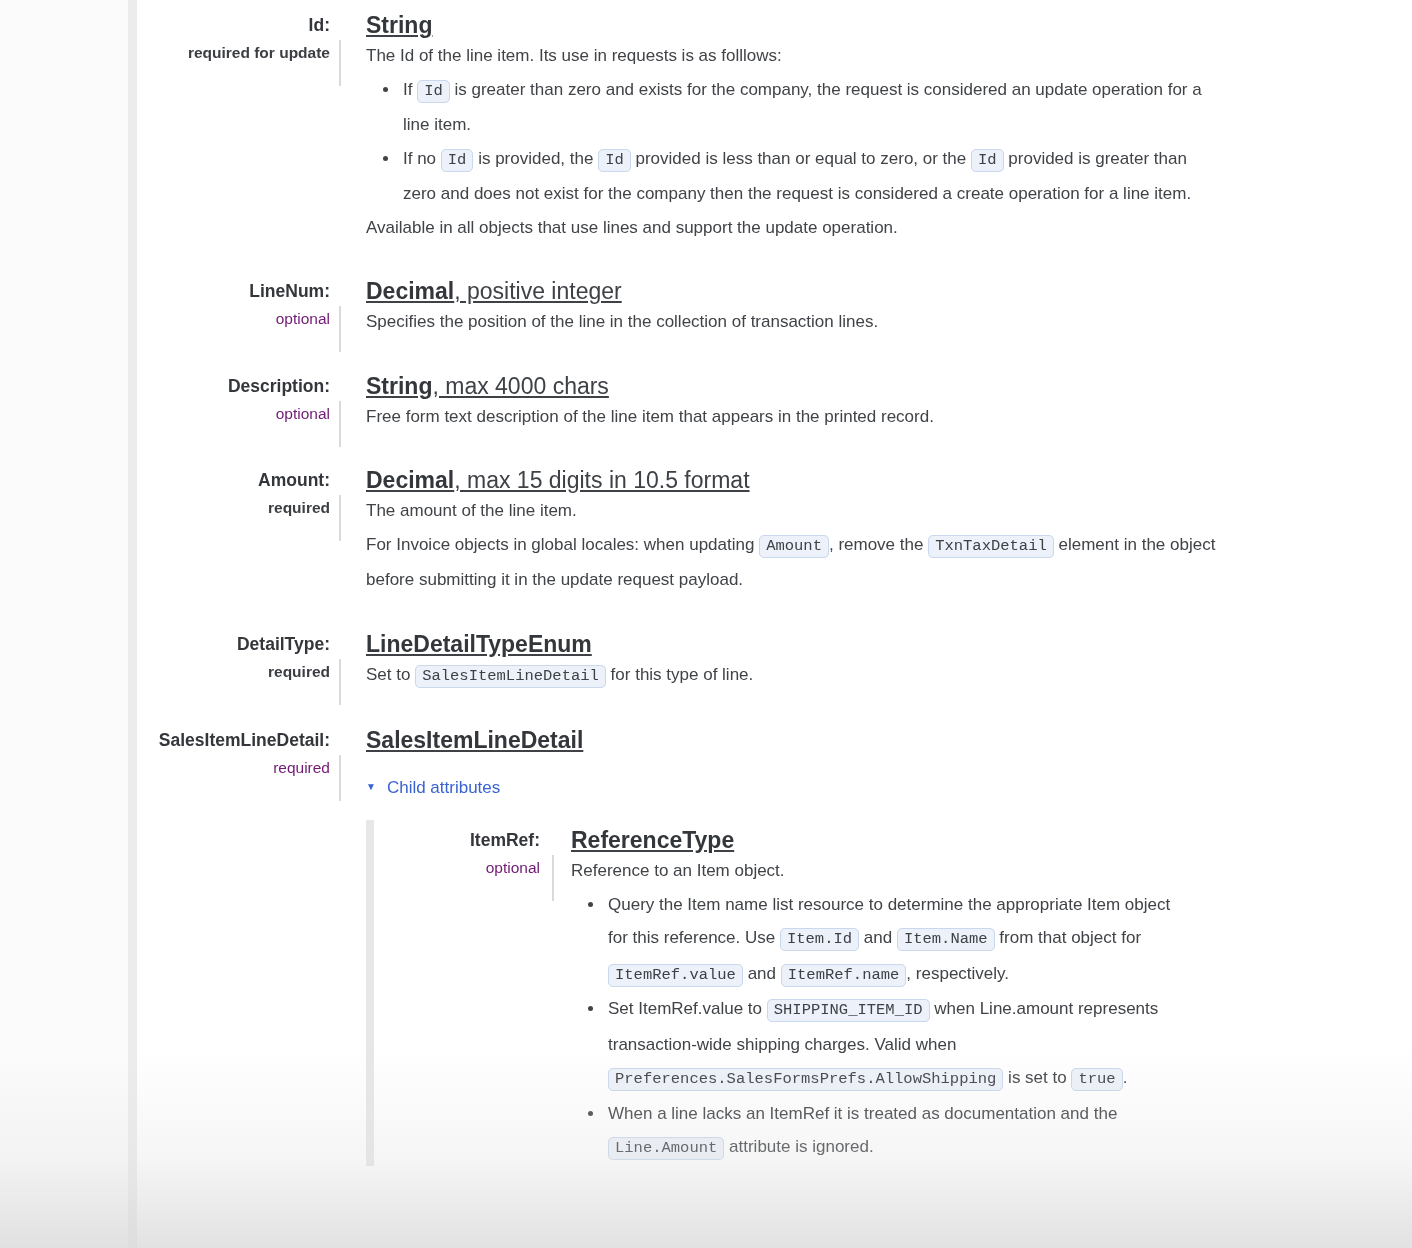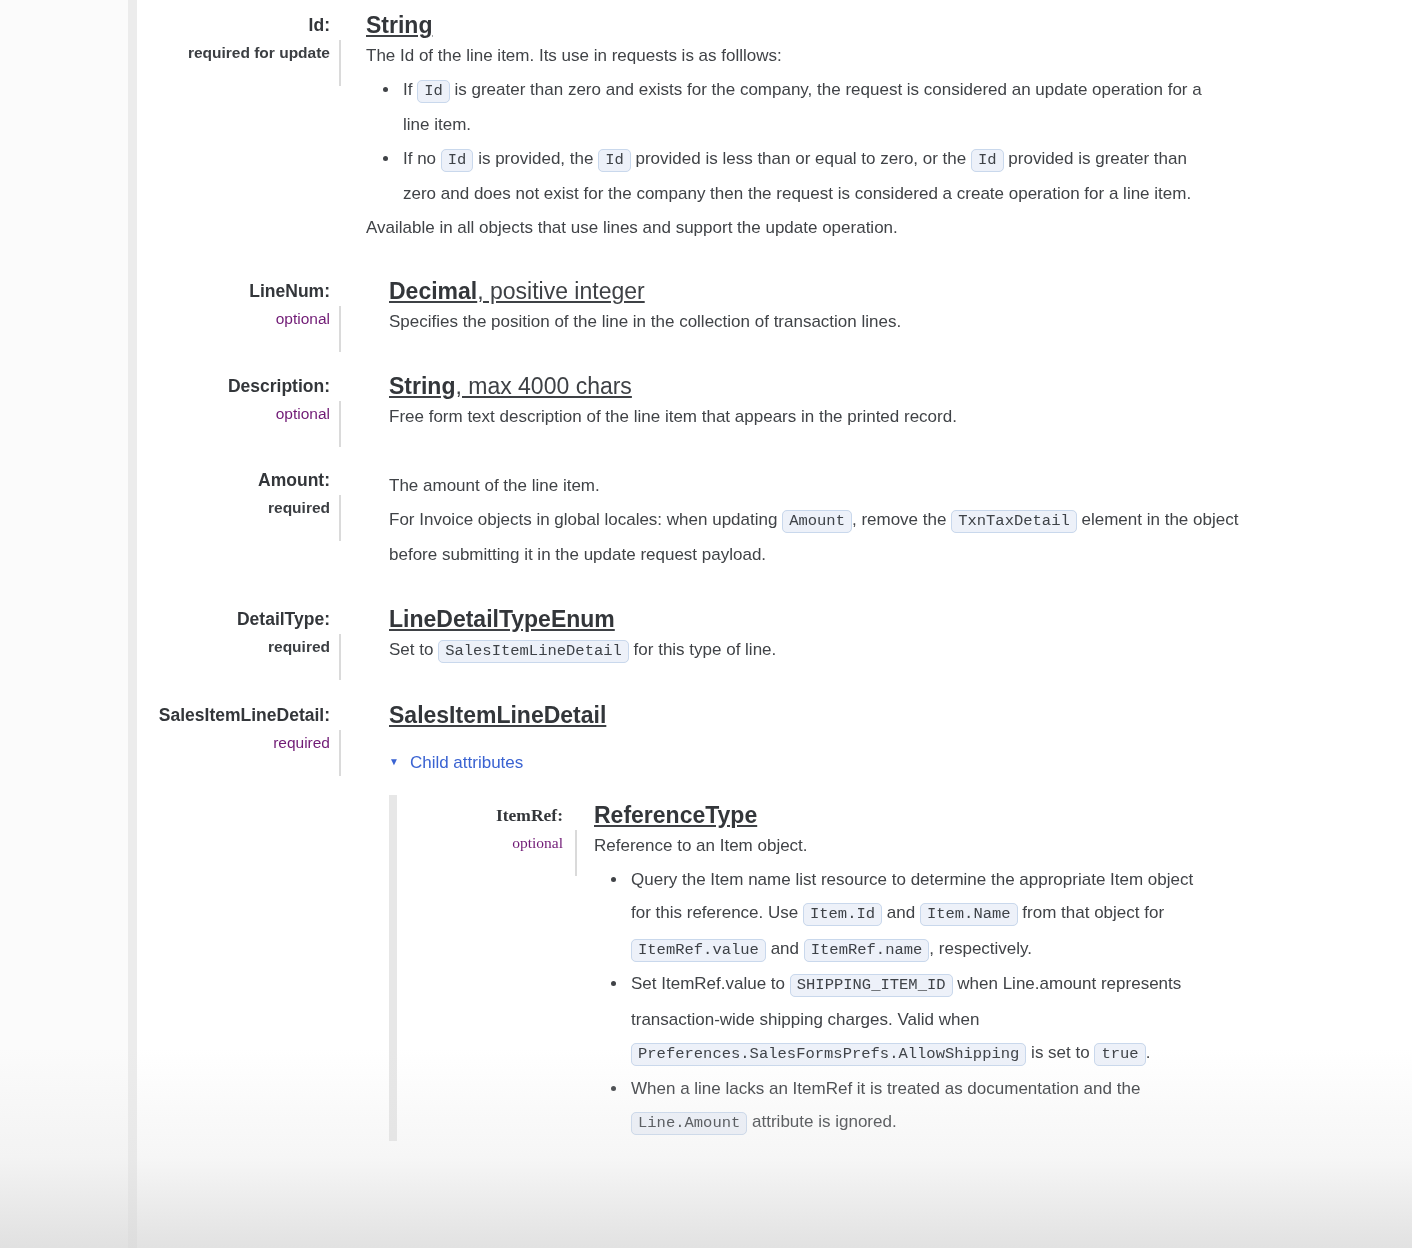--- a/index.html
+++ b/index.html
@@ -7,23 +7,23 @@
     width:1412px;height:1248px;overflow:hidden;position:relative;
     background:#ffffff;
     font-family:"Liberation Sans", sans-serif;
     -webkit-font-smoothing:antialiased;
   }
   .left-gutter{position:absolute;left:0;top:0;width:128px;height:100%;background:#fbfbfb;}
   .gutter-stripe{position:absolute;left:128px;top:0;width:9px;height:100%;background:#ececec;}
   .content{position:absolute;left:132px;top:0;right:0;padding-top:14px;}
 
   .field-section{display:flex;position:relative;}
-  .field-section + .field-section{margin-top:36px;gap:23px;}
+  .field-section + .field-section{margin-top:36px;}
   .lvl1 > .label-col{width:207px;box-sizing:border-box;padding-right:9px;flex:none;text-align:right;}
-  .lvl2 > .label-col{width:178px;box-sizing:border-box;padding-right:12px;flex:none;text-align:right;font-family:Liberation Serif, serif;}
+  .lvl2 > .label-col{width:178px;box-sizing:border-box;padding-right:12px;flex:none;text-align:right;}
   .field-name{font-size:17.5px;font-weight:bold;color:#33363a;line-height:22px;}
   .field-req{font-size:15.5px;color:#701a75;line-height:20px;margin-top:7px;}
   .field-req.bold{font-weight:bold;color:#3b3e42;}
   .req-divider{position:absolute;top:26px;width:2px;height:46px;background:#dadada;}
   .lvl1 > .req-divider{left:207px;}
   .lvl2 > .req-divider{left:178px;top:35px;}
   .lvl1 > .desc-col{margin-left:27px;width:855px;flex:none;}
   .lvl2 > .desc-col{margin-left:19px;width:600px;flex:none;}
 
   .type-line{font-size:23px;line-height:22px;color:#3e4145;margin-bottom:3px;text-decoration:underline;}
@@ -105,20 +105,21 @@
           <div class="body-p"><span class="seg">Free form text description of the line item that appears in the printed record.</span></div>
         </div>
       </section>
       <section class="field-section lvl1">
         <div class="label-col">
           <div class="field-name">Amount:</div>
           <div class="field-req bold">required</div>
         </div>
         <div class="req-divider"></div>
         <div class="desc-col">
+          <div class="type-line"><span class="type-bold">Decimal</span><span class="type-rest">, max 15 digits in 10.5 format</span></div>
           <div class="body-p"><span class="seg">The amount of the line item.</span></div>
           <div class="body-p"><span class="seg">For Invoice objects in global locales: when updating </span><span class="chip">Amount</span><span class="seg">, remove the </span><span class="chip">TxnTaxDetail</span><span class="seg"> element in the object before submitting it in the update request payload.</span></div>
         </div>
       </section>
       <section class="field-section lvl1">
         <div class="label-col">
           <div class="field-name">DetailType:</div>
           <div class="field-req bold">required</div>
         </div>
         <div class="req-divider"></div>

